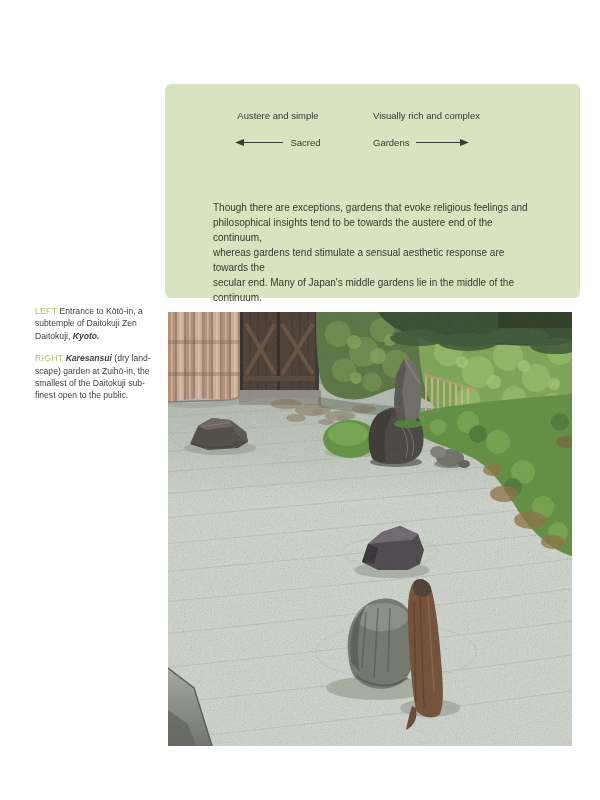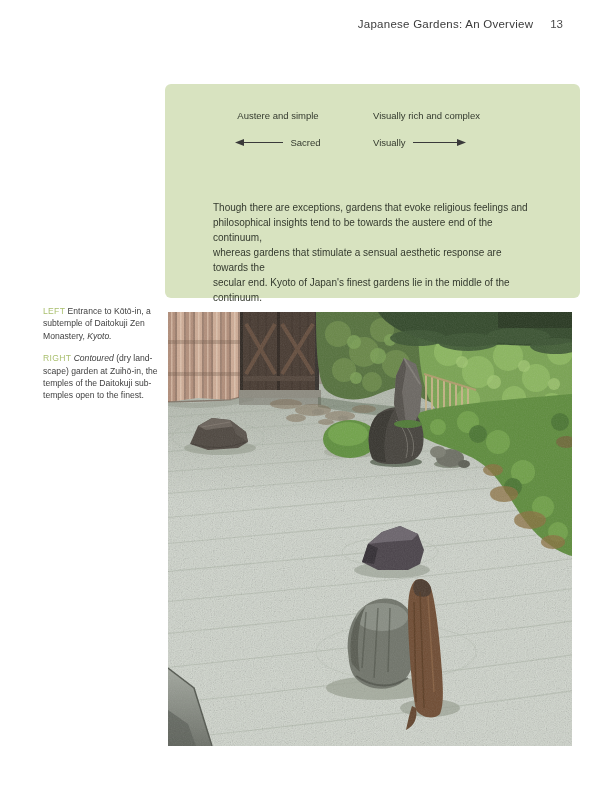--- a/index.html
+++ b/index.html
@@ -32,79 +32,75 @@
   .arrow{display:block;flex:0 0 auto;}
   .para{
     position:absolute;left:48px;top:116px;width:322px;
     font-size:10px;line-height:15px;color:#343a2e;
   }
   
   .caption{
     position:absolute;left:35px;top:305px;width:132px;
     font-size:8.6px;line-height:12.4px;color:#3f3f3f;
   }
-  .caption p{margin:0 0 10px 8px;}
+  .caption p{margin:0 0 10px 0;}
   .cap-label{color:var(--caption-label-green,#a9bf6e);letter-spacing:.3px;}
-  .ital{font-style:italic;}
+  .ital{font-style:italic;font-weight:bold;}
   
   .photo{position:absolute;left:168px;top:312px;width:404px;height:434px;margin:0;}
   .photo svg{display:block;}
 </style>
 </head>
 <body>
 
 <div class="page">
 
-  <header class="pg-header">
-    <span class="pg-title">Japanese Gardens: An Overview</span>
-    <span class="pg-num">13</span>
-  </header>
 
   <section class="info-box">
     <div class="row r1">
       <div class="cell c1">Austere and simple</div>
       <div class="cell c2">Visually rich and complex</div>
     </div>
     <div class="row r2">
       <div class="cell c1 arrowrow">
         <svg class="arrow" width="48" height="9" viewBox="0 0 48 9">
           <line x1="8" y1="4.5" x2="48" y2="4.5" stroke="#3a3a3a" stroke-width="1.2"></line>
           <polygon points="0,4.5 9,1 9,8" fill="#3a3a3a"></polygon>
         </svg>
         <span>Sacred</span>
       </div>
       <div class="cell c2 arrowrow">
-        <span>Visually</span>
+        <span>Gardens</span>
         <svg class="arrow" width="53" height="9" viewBox="0 0 53 9">
           <line x1="0" y1="4.5" x2="45" y2="4.5" stroke="#3a3a3a" stroke-width="1.2"></line>
           <polygon points="53,4.5 44,1 44,8" fill="#3a3a3a"></polygon>
         </svg>
       </div>
     </div>
     <div class="para">
       <div>Though there are exceptions, gardens that evoke religious feelings and</div>
       <div>philosophical insights tend to be towards the austere end of the continuum,</div>
-      <div>whereas gardens that stimulate a sensual aesthetic response are towards the</div>
-      <div>secular end. Kyoto of Japan's finest gardens lie in the middle of the continuum.</div>
+      <div>whereas gardens tend stimulate a sensual aesthetic response are towards the</div>
+      <div>secular end. Many of Japan's middle gardens lie in the middle of the continuum.</div>
     </div>
   </section>
 
   <aside class="caption">
     <p>
       <span class="cap-label">LEFT</span>
       <span>Entrance to Kōtō-in, a</span><br>
       <span>subtemple of Daitokuji Zen</span><br>
-      <span>Monastery, </span><span class="ital">Kyoto.</span>
+      <span>Daitokuji, </span><span class="ital">Kyoto.</span>
     </p>
     <p>
       <span class="cap-label">RIGHT</span>
-      <span class="ital">Contoured</span><span> (dry land-</span><br>
+      <span class="ital">Karesansui</span><span> (dry land-</span><br>
       <span>scape) garden at Zuihō-in, the</span><br>
-      <span>temples of the Daitokuji sub-</span><br>
-      <span>temples open to the finest.</span>
+      <span>smallest of the Daitokuji sub-</span><br>
+      <span>finest open to the public.</span>
     </p>
   </aside>
 
   <figure class="photo">
     <svg width="404" height="434" viewBox="0 0 404 434" role="img" aria-label="Karesansui (dry landscape) garden at Zuihō-in: raked white gravel with stones, moss islands, clipped hedge, bamboo fence and temple gate">
       <defs>
         <filter id="noise" x="0" y="0" width="100%" height="100%">
           <feTurbulence type="fractalNoise" baseFrequency="0.9" numOctaves="2" seed="7" stitchTiles="stitch"></feTurbulence>
           <feColorMatrix type="saturate" values="0"></feColorMatrix>
         </filter>

